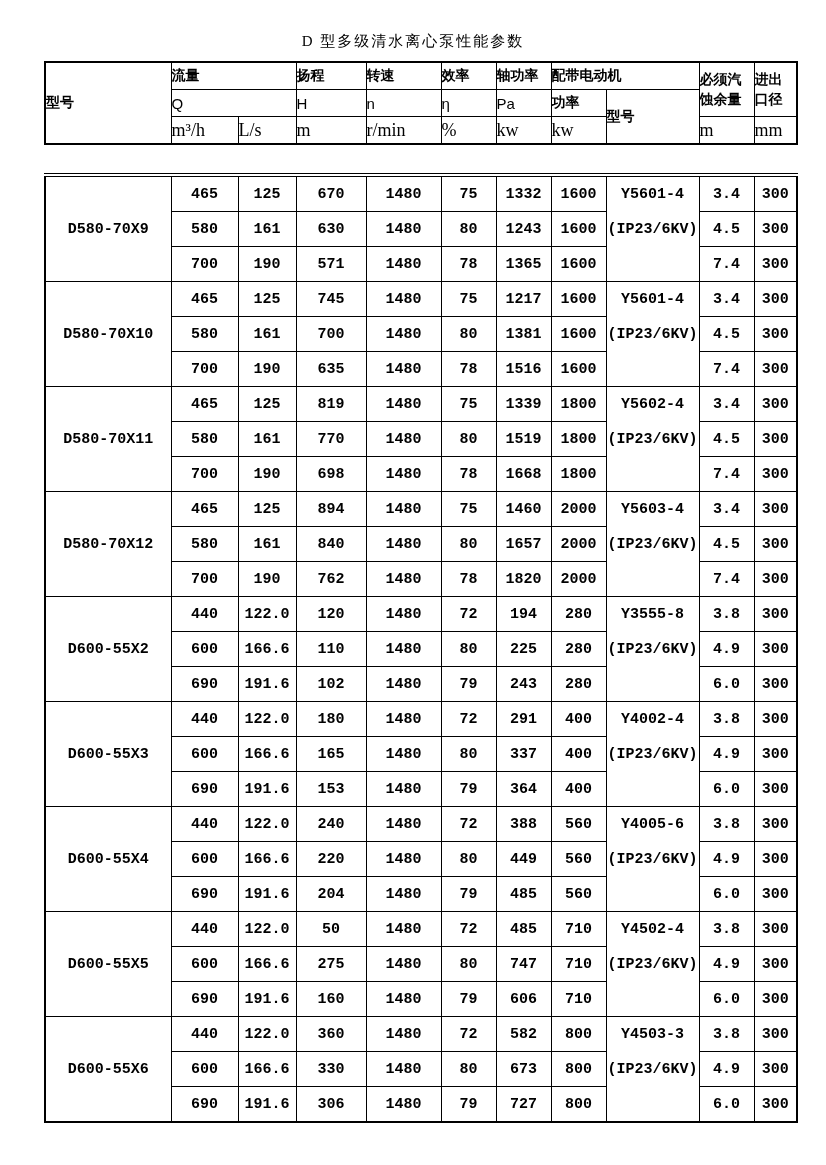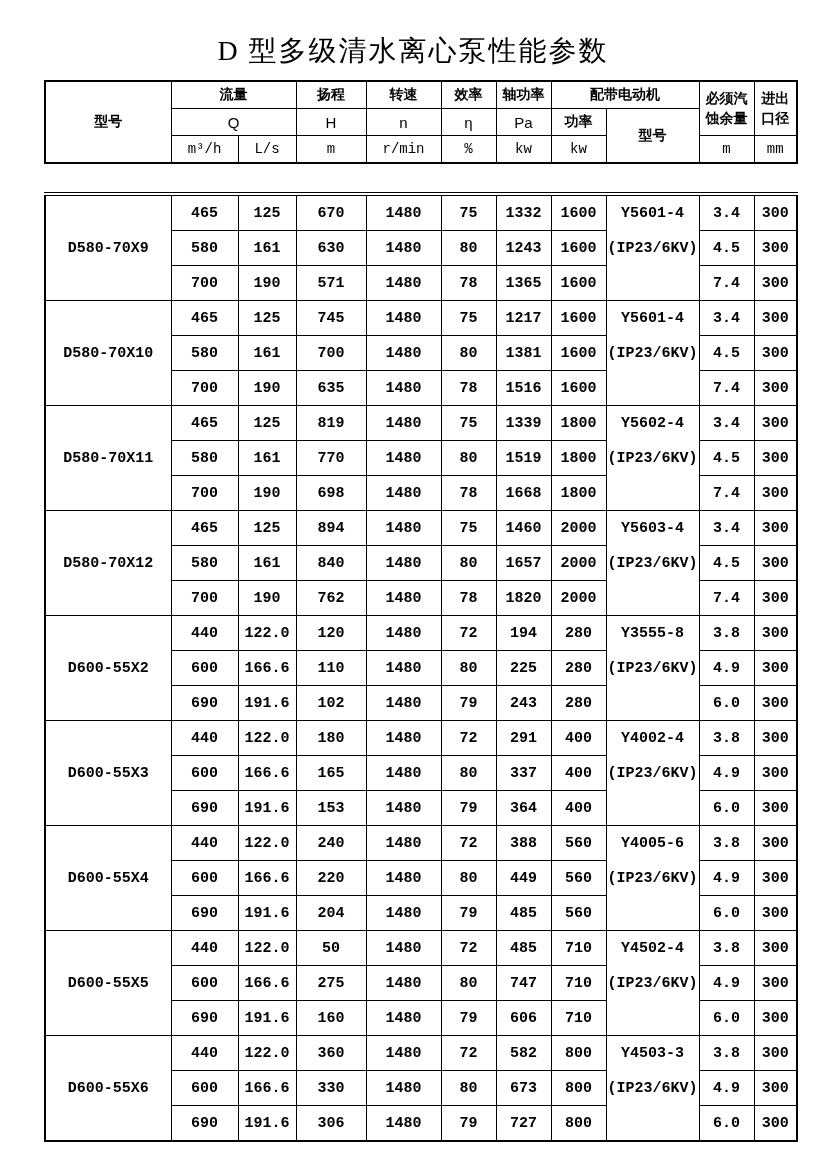--- a/index.html
+++ b/index.html
@@ -1,27 +1,27 @@
 <!DOCTYPE html>
 <html><head>
 <meta charset="utf-8">
 <style>
   html,body{margin:0;padding:0;background:#fff;}
   .page{width:826px;height:1165px;background:#ffffff;color:#000;position:relative;overflow:hidden;}
   .title{padding-top:32px;text-align:center;font-family:"Liberation Serif","DejaVu Serif",serif;
-         font-size:28px;letter-spacing:2px;color:#000;}
+         font-size:15px;letter-spacing:2px;color:#000;}
   table{border-collapse:collapse;table-layout:fixed;width:752px;margin-left:44px;}
   col.c-model{width:126px}col.c-qm{width:67px}col.c-ql{width:58px}col.c-h{width:70px}
   col.c-n{width:75px}col.c-eta{width:55px}col.c-pa{width:55px}col.c-kw{width:55px}
   col.c-mmodel{width:93px}col.c-npsh{width:55px}col.c-dn{width:43px}
   .hdr{margin-top:10px;border:2px solid #000;}
-  .hdr td{border:1px solid #000;height:26px;text-align:center;vertical-align:middle;padding:0;}
+  .hdr td{border:1px solid #000;height:26px;text-align:left;vertical-align:middle;padding:0;}
   .cjk{font-family:"Liberation Serif","DejaVu Serif",serif;font-weight:bold;font-size:14px;}
   .sym{font-family:"Liberation Sans","DejaVu Sans",sans-serif;font-size:15px;}
-  .unit{font-family:Liberation Mono, monospace;font-size:14px;}
+  .unit{font-family:Liberation Serif, serif;font-size:18px;}
   .pre{white-space:pre-line;line-height:1.4;}
   .bdy{margin-top:28px;border:2px solid #000;border-top:4px double #000;}
   .bdy td{border:1px solid #000;height:34px;text-align:center;vertical-align:middle;padding:0;
           font-family:"Liberation Mono","DejaVu Sans Mono",monospace;font-size:15px;font-weight:bold;}
   .bdy td.motor{vertical-align:top;}
   .bdy td.motor div{height:35px;line-height:35px;}
 </style>
 </head>
 <body>
 

